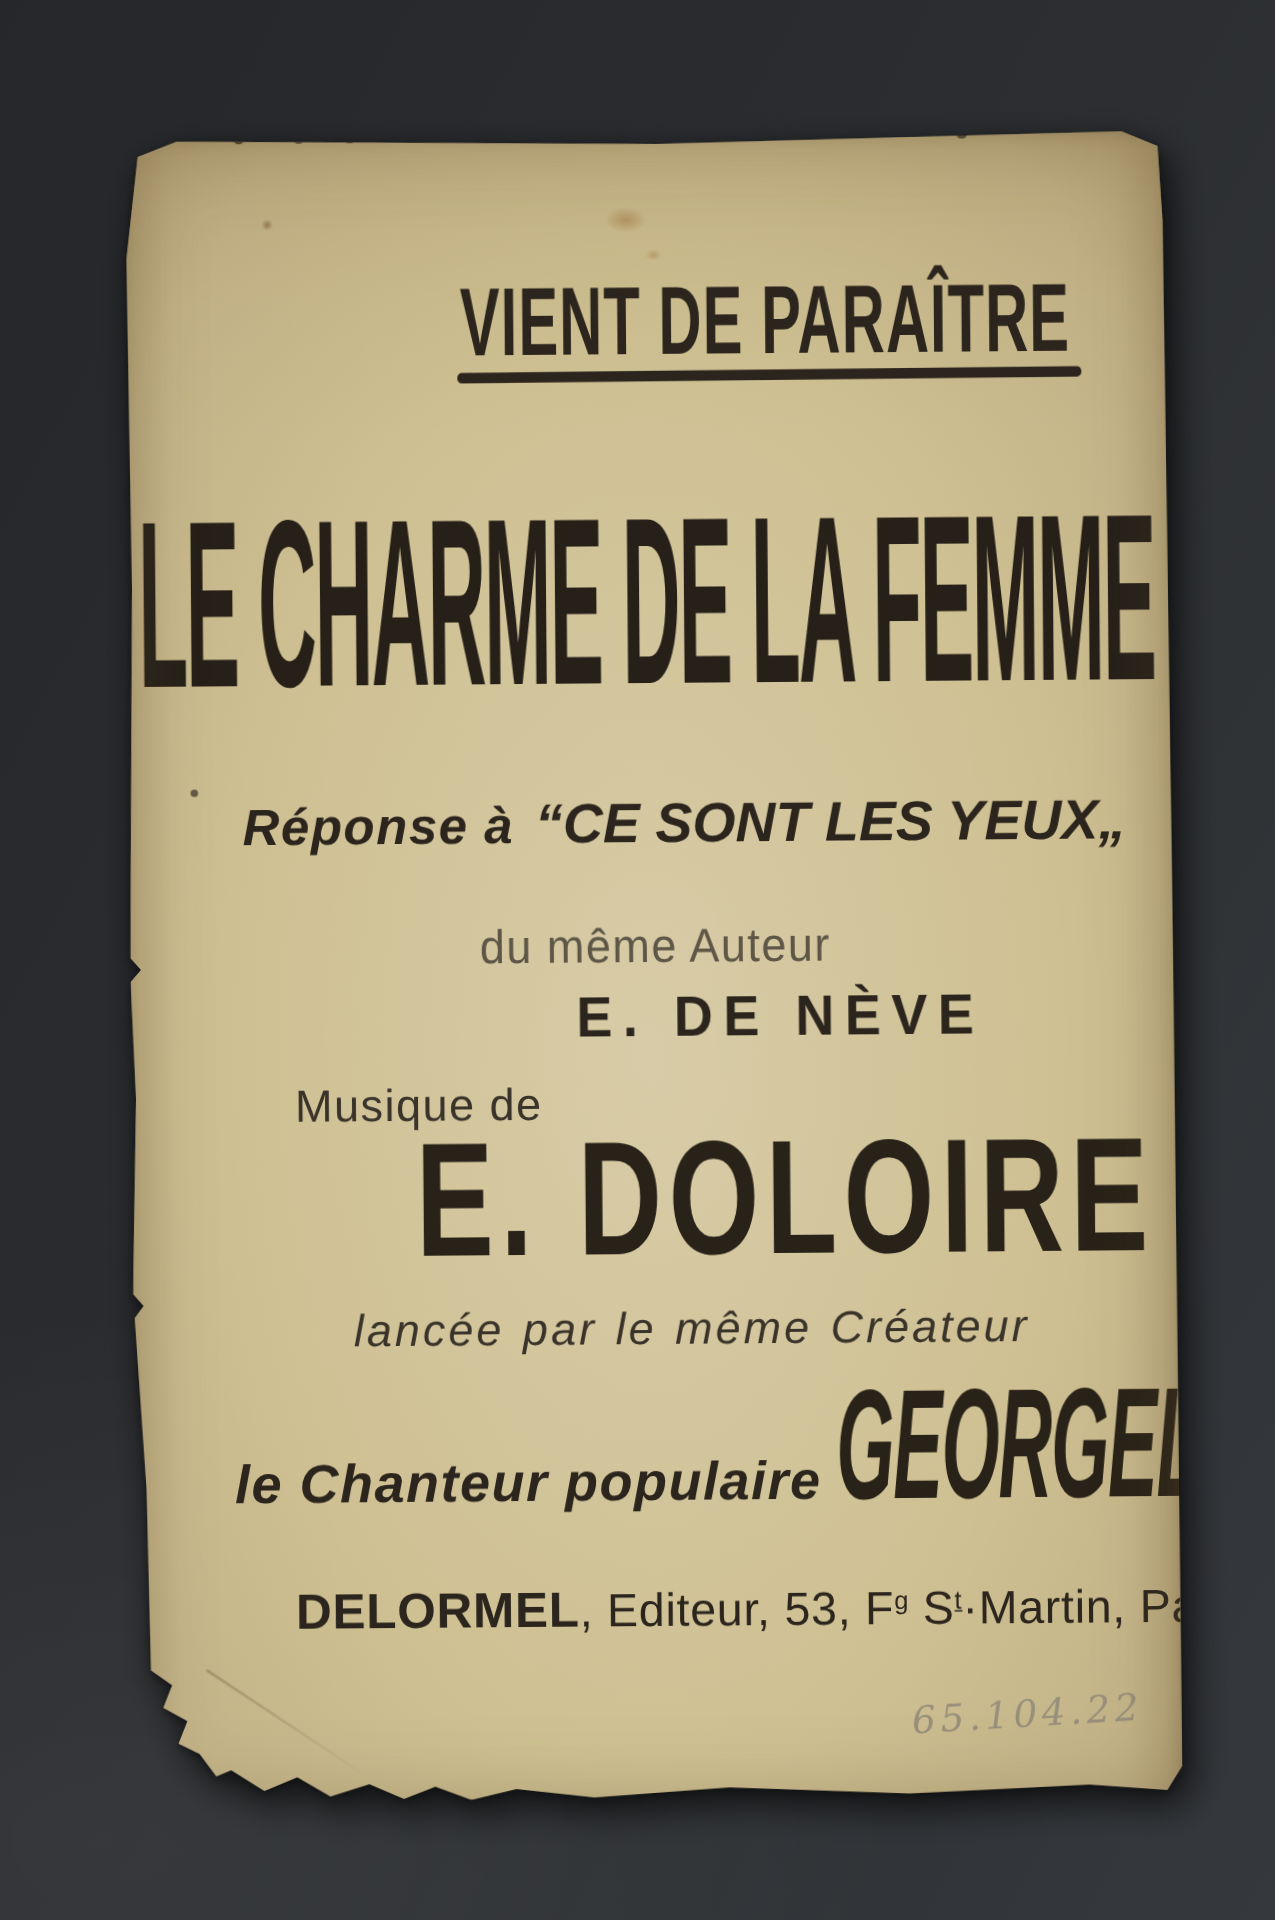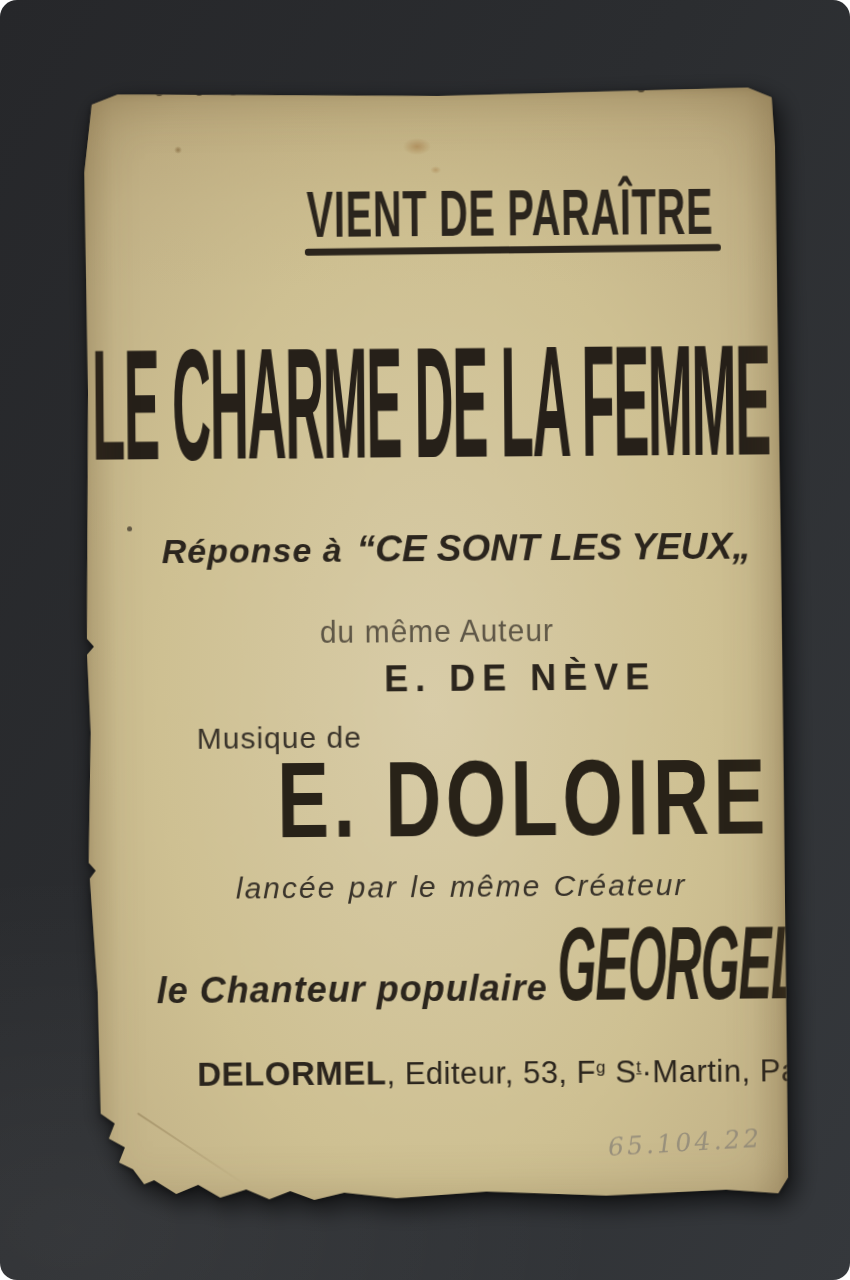--- a/index.html
+++ b/index.html
@@ -14,21 +14,20 @@
   }
   *{margin:0;padding:0;box-sizing:border-box;}
   html,body{width:850px;height:1280px;overflow:hidden;}
   body{font-family:"Liberation Sans",sans-serif;}
 
   .photo{
     position:relative;width:850px;height:1280px;
     background:
       radial-gradient(ellipse 900px 600px at 8% 96%, rgba(255,255,255,0.05), transparent 60%),
       linear-gradient(118deg, var(--backdrop-top) 0%, #2b2d30 45%, var(--backdrop-bottom) 100%);
-    border-radius: 17px;
   }
 
   .paper-wrap{
     position:absolute;left:82px;top:90px;width:702px;height:1116px;
     transform:rotate(-0.45deg);
     filter:drop-shadow(6px 9px 12px rgba(0,0,0,0.55)) drop-shadow(0 2px 3px rgba(0,0,0,0.45));
   }
   .paper{
     position:relative;width:702px;height:1116px;
     background:

